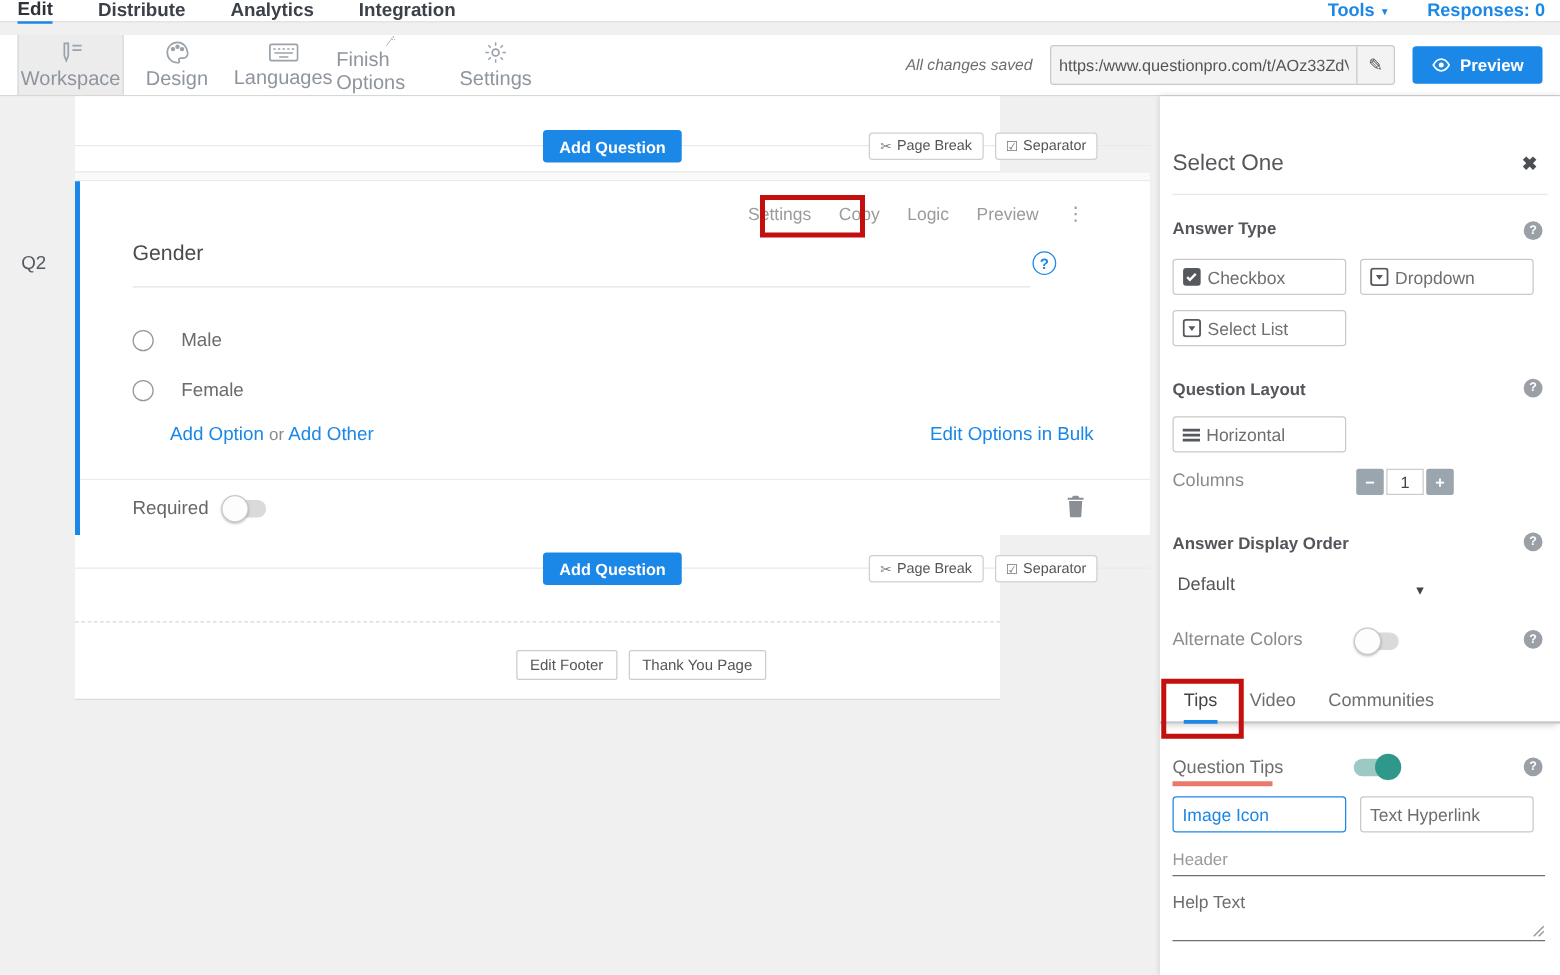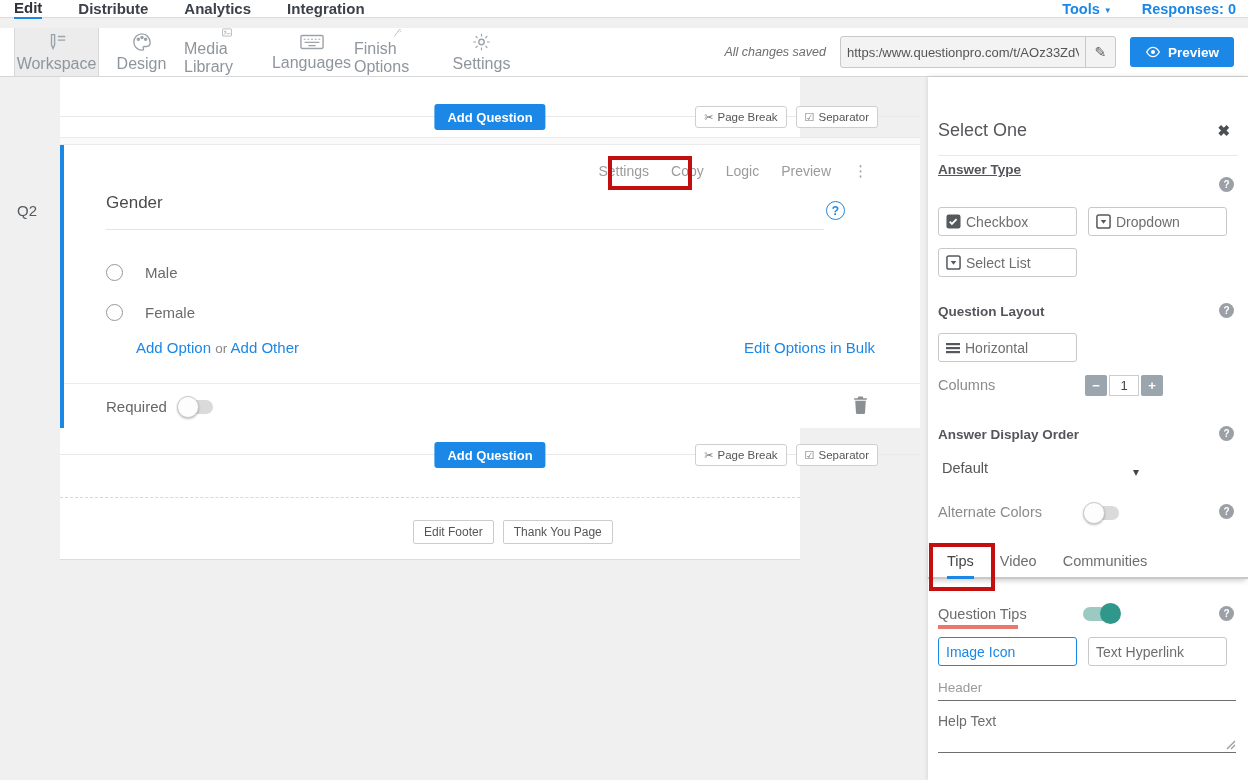--- a/index.html
+++ b/index.html
@@ -161,28 +161,20 @@
       <div class="tool">
         <svg width="22" height="20" viewBox="0 0 24 22" fill="none" stroke="#9aa2aa" stroke-width="1.5">
             <path d="M12 2a9 9 0 1 0 0 18c1.6 0 2-1.1 1.4-2.1-.6-1 0-2 1.6-2H17a4 4 0 0 0 4-4.4C20.6 6 16.8 2 12 2z"></path>
             <circle cx="8" cy="8" r="1.2" fill="#9aa2aa"></circle>
             <circle cx="12" cy="6" r="1.2" fill="#9aa2aa"></circle>
             <circle cx="16" cy="8" r="1.2" fill="#9aa2aa"></circle>
           </svg>
         <span class="tool-label">Design</span>
       </div>
       <div class="tool">
-        <svg width="22" height="20" viewBox="0 0 24 20" fill="none" stroke="#9aa2aa" stroke-width="1.5">
-            <rect x="2" y="2" width="20" height="16" rx="1.5"></rect>
-            <circle cx="8" cy="8" r="1.6"></circle>
-            <path d="M4 16l6-6 4 4 3-3 3 3"></path>
-          </svg>
-        <span class="tool-label">Media Library</span>
-      </div>
-      <div class="tool">
         <svg width="24" height="18" viewBox="0 0 26 18" fill="none" stroke="#9aa2aa" stroke-width="1.5">
             <rect x="1" y="2" width="24" height="14" rx="1.5"></rect>
             <path d="M4 6h2M8 6h2M12 6h2M16 6h2M20 6h2M5 9.5h16M9 13h8" stroke-width="1.3"></path>
           </svg>
         <span class="tool-label">Languages</span>
       </div>
       <div class="tool">
         <svg width="22" height="20" viewBox="0 0 24 22" fill="none" stroke="#9aa2aa" stroke-width="1.5">
             <path d="M5 21L17 5"></path>
             <path d="M15 7l3 3"></path>
@@ -295,21 +287,21 @@
       <div class="foot-btn">Edit Footer</div>
       <div class="foot-btn">Thank You Page</div>
     </div>
   </div>
 
   <div class="panel">
     <div class="p-title">Select One</div>
     <div class="p-close">✖</div>
     <div class="p-div"></div>
 
-    <div class="sec-label" style="top:85px;text-decoration:underline;">Answer Type</div>
+    <div class="sec-label" style="top:98px;">Answer Type</div>
     <div class="help-dot" style="top:100px;">?</div>
 
     <div class="btn-grid" style="top:130px;">
       <div class="type-btn">
         <svg width="15" height="15" viewBox="0 0 16 16">
             <rect x="0.5" y="0.5" width="15" height="15" rx="2.5" fill="#55585c"></rect>
             <path d="M4 8.2l2.3 2.3 5-5" stroke="#fff" stroke-width="2" fill="none"></path>
           </svg>
         <span>Checkbox</span>
       </div>

